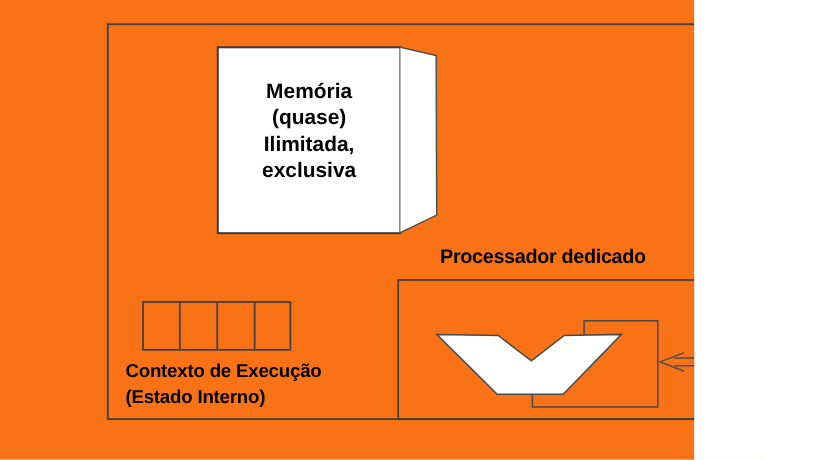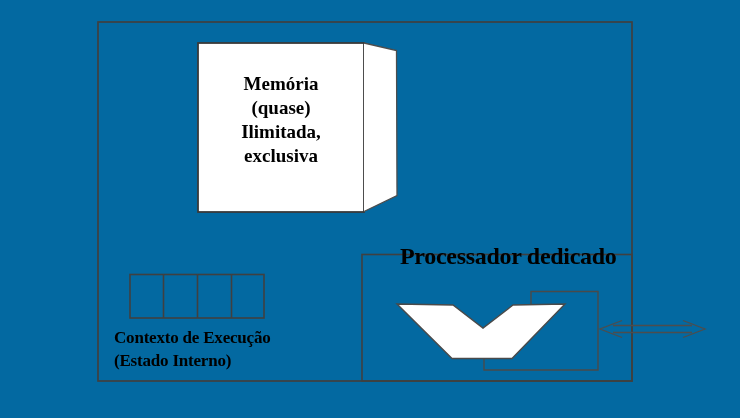--- a/index.html
+++ b/index.html
@@ -1,42 +1,42 @@
 <!DOCTYPE html>
 <html><head>
 <meta charset="utf-8">
 <style>
   html,body{margin:0;padding:0;background:#ffffff;}
   #canvas{
     position:relative;
-    width:740px;height:418px;
-    background:#0369a1;
-    font-family:Liberation Serif, serif;
+    width:631px;height:418px;
+    background:#f97316;
+    font-family:Liberation Sans, sans-serif;
     overflow:hidden;
   }
   #lineart{position:absolute;left:0;top:0;}
   .lbl{
     position:absolute;
     color:#000000;
     font-weight:bold;
     white-space:pre-line;
   }
   #memory-label{
     left:198px;top:72px;width:166px;
     font-size:19px;line-height:24px;
     text-align:center;
   }
   #context-label{
     left:114px;top:326px;
     font-size:17px;line-height:23px;
     letter-spacing:-0.2px;
   }
   #processor-label{
-    left:400px;top:246px;
-    font-size:24px;line-height:21px;
+    left:400px;top:223px;
+    font-size:18px;line-height:21px;
     letter-spacing:-0.3px;
   }
 </style>
 </head>
 <body>
 
 <div id="canvas">
 
   <svg id="lineart" width="740" height="418" viewBox="0 0 740 418">
 

